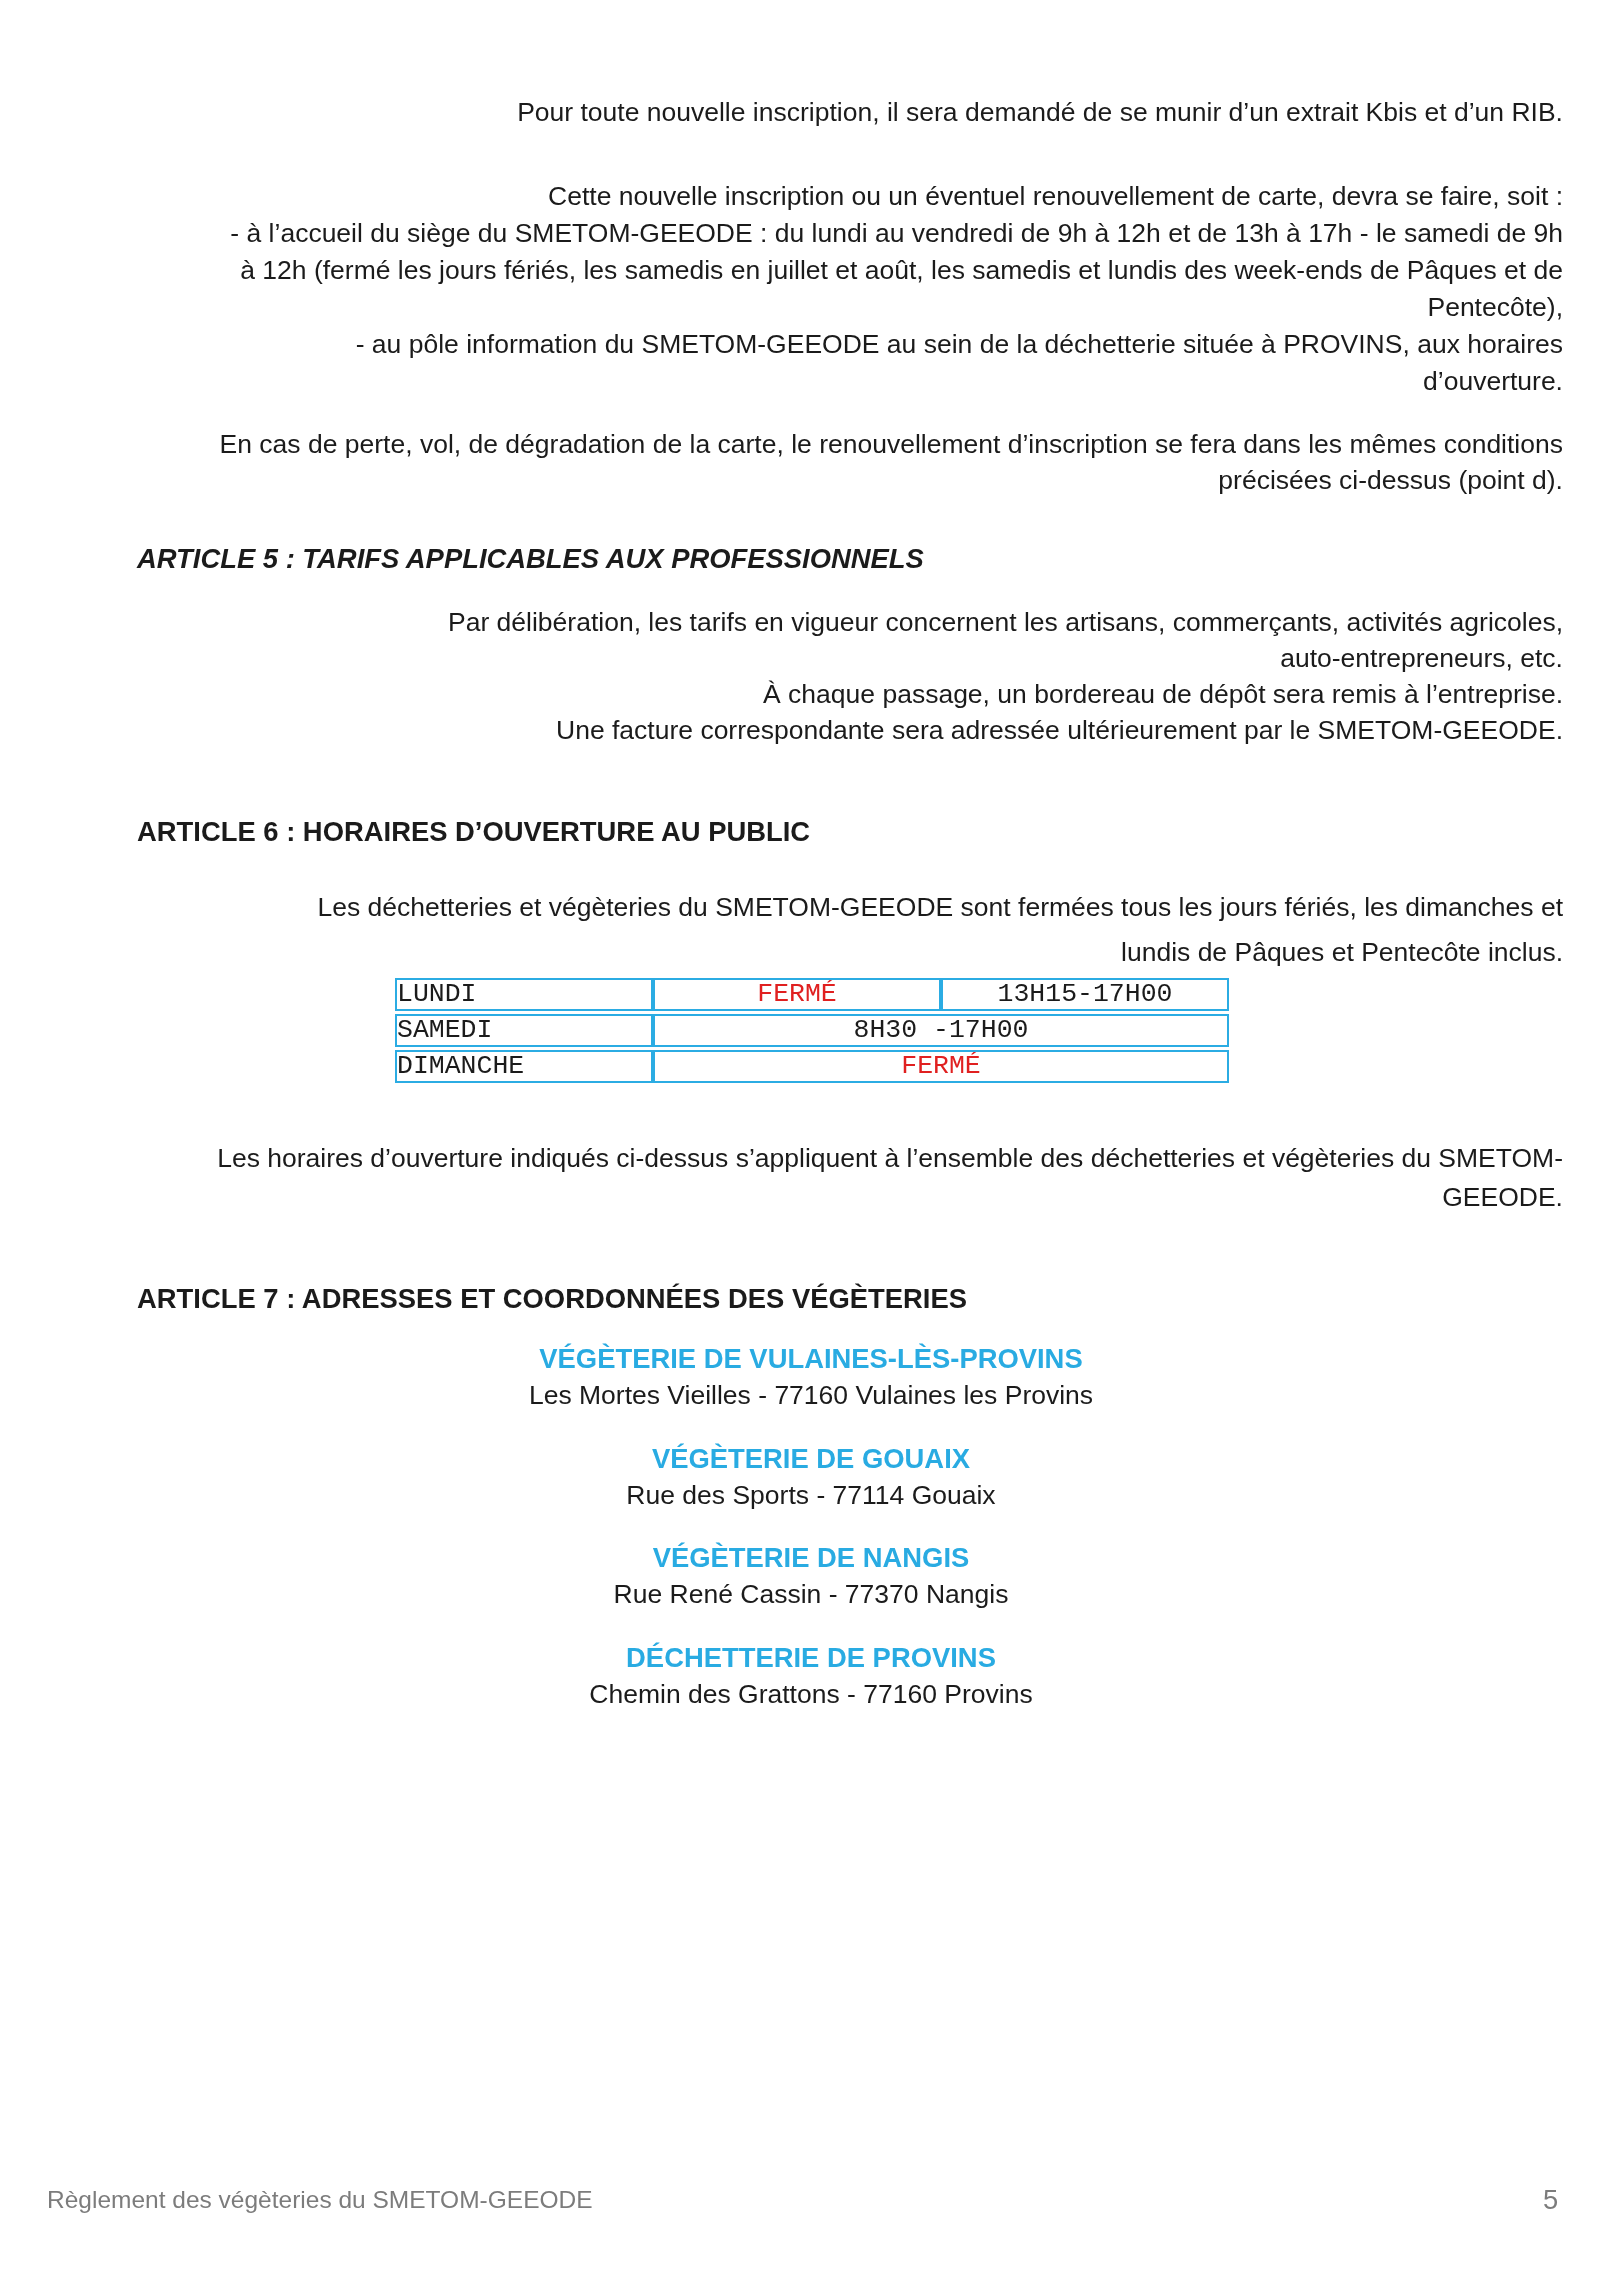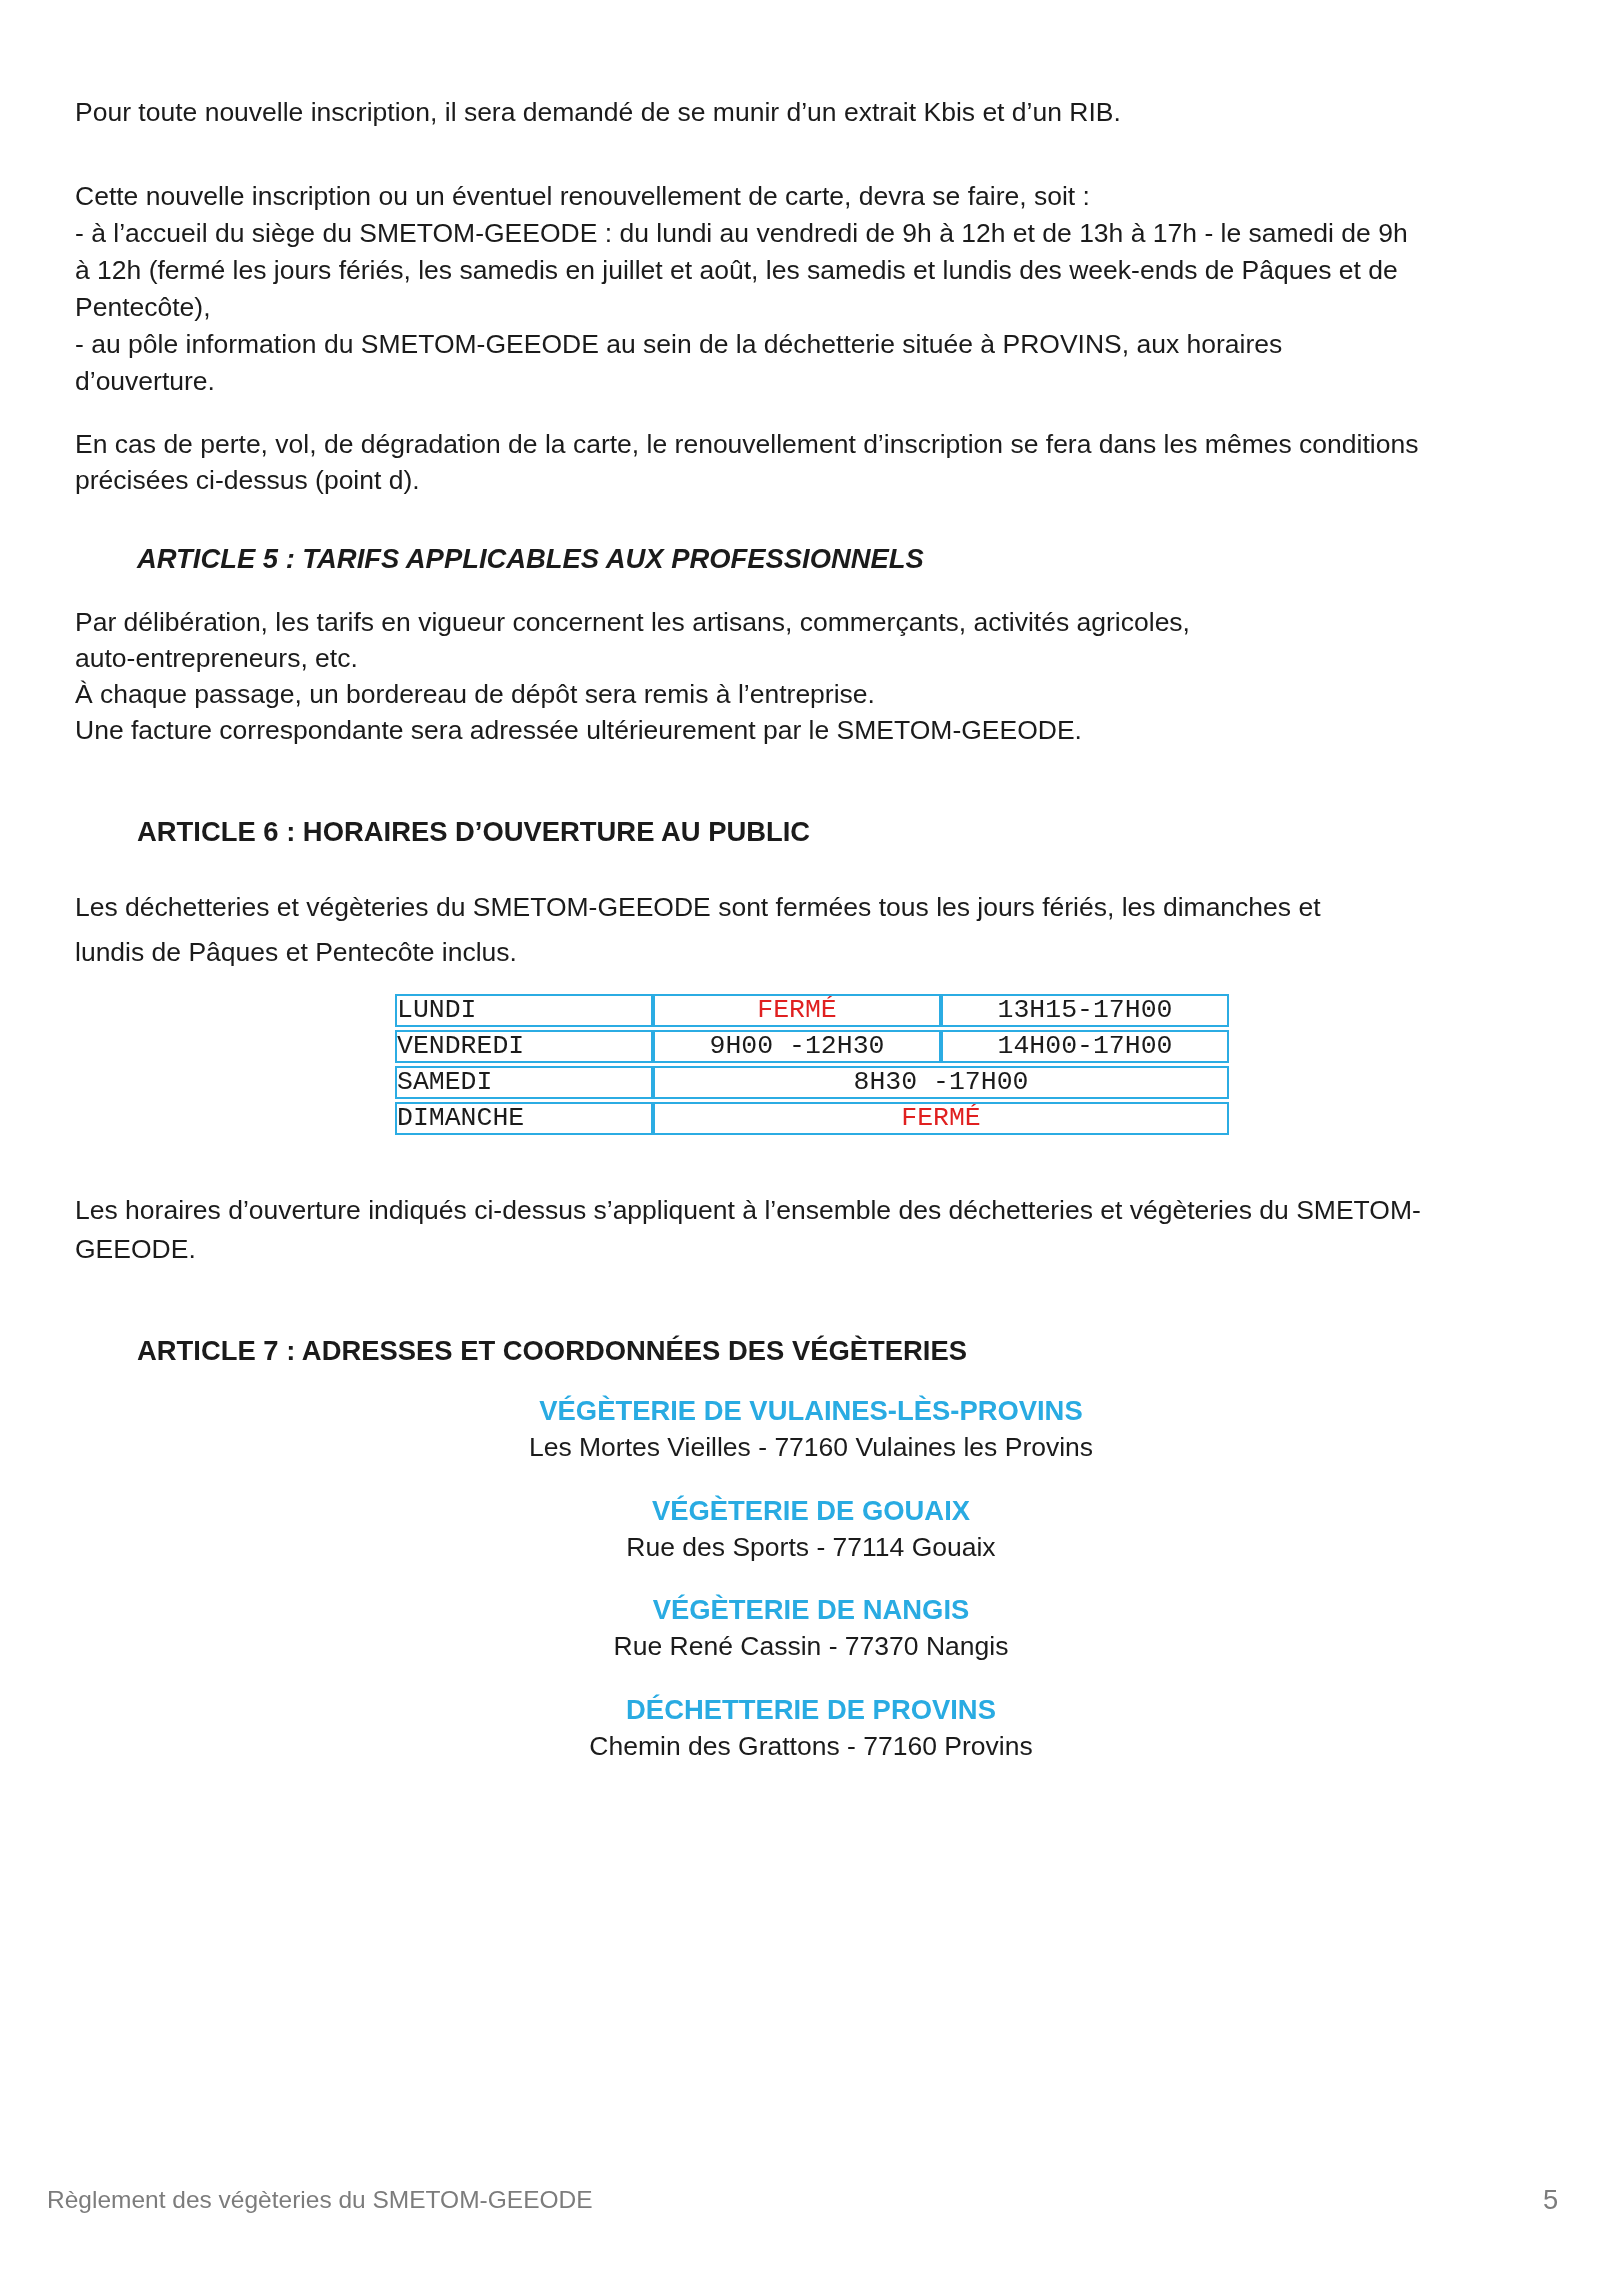--- a/index.html
+++ b/index.html
@@ -10,21 +10,21 @@
     font-family: "Liberation Sans", sans-serif;
     color: #1b1b1b;
     position: relative;
     overflow: hidden;
   }
   .content {
     padding: 94px 57px 0 59px;
     font-size: 26.5px;
     line-height: 37px;
   }
-  .para { margin: 16px; white-space: pre-line; }
+  .para { margin: 0; white-space: pre-line; text-align: right; }
   #p1 { margin-top: 0; }
   #p2 { margin-top: 47px; }
   #p3 { margin-top: 25.5px; line-height: 36px; }
   .article-title {
     font-size: 27.4px;
     font-weight: bold;
     margin: 0 0 0 78px;
     line-height: 37px;
     white-space: pre;
   }
@@ -117,25 +117,20 @@
 
   <div class="schedule-wrap">
     <table class="schedule">
       <tbody>
         <tr>
           <td class="day">LUNDI</td>
           <td class="slot closed">FERMÉ</td>
           <td class="slot">13H15-17H00</td>
         </tr>
         <tr>
-          <td class="day">VENDREDI</td>
-          <td class="slot">9H00 -12H30</td>
-          <td class="slot">14H00-17H00</td>
-        </tr>
-        <tr>
           <td class="day">SAMEDI</td>
           <td class="slot" colspan="2">8H30 -17H00</td>
         </tr>
         <tr>
           <td class="day">DIMANCHE</td>
           <td class="slot closed" colspan="2">FERMÉ</td>
         </tr>
       </tbody>
     </table>
   </div>

